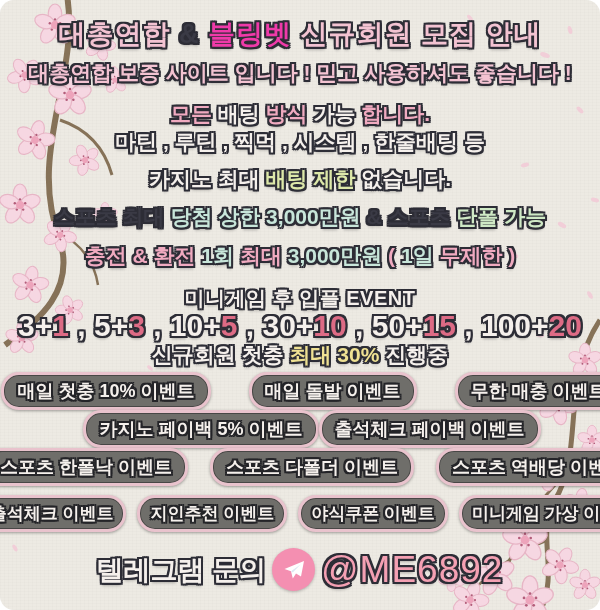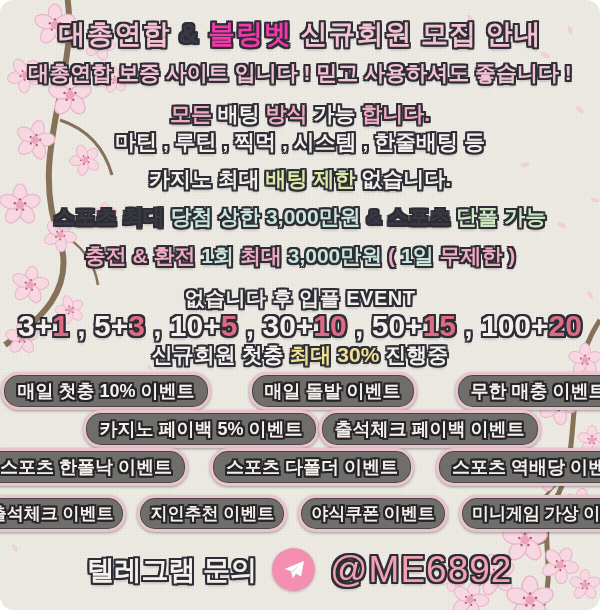--- a/index.html
+++ b/index.html
@@ -25,21 +25,21 @@
   .t-l6{top:309px;font-size:30px;}
   .t-l7{top:341px;font-size:21px;}
   .btn-row{position:absolute;left:0;width:100%;display:flex;justify-content:center;align-items:center;z-index:2;padding-left:12px;}
   .r1{top:372px;gap:38px;} .r2{top:410px;} .r3{top:448px;gap:22px;} .r4{top:495px;gap:11px;}
   .pill{background:#6f6e6a;border:3px solid #e9c3cd;border-radius:18px;padding:4px 13px;
     font-size:18px;font-weight:800;color:#f5f0ec;white-space:pre;cursor:pointer;
     box-shadow:0 1px 3px rgba(0,0,0,.35),inset 0 0 0 1px rgba(40,40,40,.55);
     text-shadow:-2px -2px 0 #242428,2px -2px 0 #242428,-2px 2px 0 #242428,2px 2px 0 #242428,
     -2px 0 0 #242428,2px 0 0 #242428,0 -2px 0 #242428,0 2px 0 #242428;}
   .r4 .pill{font-size:17px;padding:4px 10px;}
-  #footer{position:absolute;top:548px;left:0;width:100%;display:flex;justify-content:center;align-items:center;gap:15px;z-index:2;}
+  #footer{position:absolute;top:548px;left:0;width:100%;display:flex;justify-content:center;align-items:center;gap:6px;z-index:2;}
   .tg-label{font-size:27px;font-weight:800;color:#f5f0ec;white-space:pre;}
   .tg-circle{width:43px;height:43px;border-radius:50%;background:#f48fb1;display:flex;align-items:center;justify-content:center;cursor:pointer;box-shadow:0 1px 3px rgba(0,0,0,.25);}
   .tg-handle{font-size:37px;font-weight:400;color:#f4a0b3;letter-spacing:1px;white-space:pre;cursor:pointer;}
 </style>
 </head>
 <body>
 
 <div id="stage">
 
   <svg id="decor" width="600" height="610" viewBox="0 0 600 610">
@@ -119,21 +119,21 @@
   <div class="line t-l1 outl"><span class="c-white">마틴 , 루틴 , 찍먹 , 시스템 , 한줄배팅 등</span></div>
 
   <div class="line t-l0 outl"><span class="c-pink">모든 </span><span class="c-white">배팅 </span><span class="c-pink">방식 </span><span class="c-white">가능 </span><span class="c-pink">합니다.</span></div>
 
   <div class="line t-l2 outl"><span class="c-white">카지노 최대 </span><span class="c-green">배팅 제한</span><span class="c-white"> 없습니다.</span></div>
 
   <div class="line t-l3 outl"><span class="c-dark">스포츠 최대 </span><span class="c-mint">당첨 상한 3,000만원</span><span class="c-dark"> &amp; 스포츠 </span><span class="c-mintgreen">단폴 가능</span></div>
 
   <div class="line t-l4 outl"><span class="c-pink">충전 &amp; 환전 </span><span class="c-mint">1회</span><span class="c-pink"> 최대 </span><span class="c-mint">3,000만원</span><span class="c-pink"> ( </span><span class="c-mint">1일</span><span class="c-pink"> 무제한 )</span></div>
 
-  <div class="line t-l5 outl"><span class="c-white">없습니다 후 입플 EVENT</span></div>
+  <div class="line t-l5 outl"><span class="c-white">미니게임 후 입플 EVENT</span></div>
 
   <div class="line t-l6 outl"><span class="c-white">3+</span><span class="c-rose">1</span><span class="c-white"> , 5+</span><span class="c-rose">3</span><span class="c-white"> , 10+</span><span class="c-rose">5</span><span class="c-white"> , 30+</span><span class="c-rose">10</span><span class="c-white"> , 50+</span><span class="c-rose">15</span><span class="c-white"> , 100+</span><span class="c-rose">20</span></div>
 
   <div class="line t-l7 outl"><span class="c-white">신규회원 첫충 </span><span class="c-yellow">최대 30%</span><span class="c-white"> 진행중</span></div>
 
   <div class="btn-row r1">
     <div class="pill">매일 첫충 10% 이벤트</div>
     <div class="pill">매일 돌발 이벤트</div>
     <div class="pill">무한 매충 이벤트</div>
   </div>

